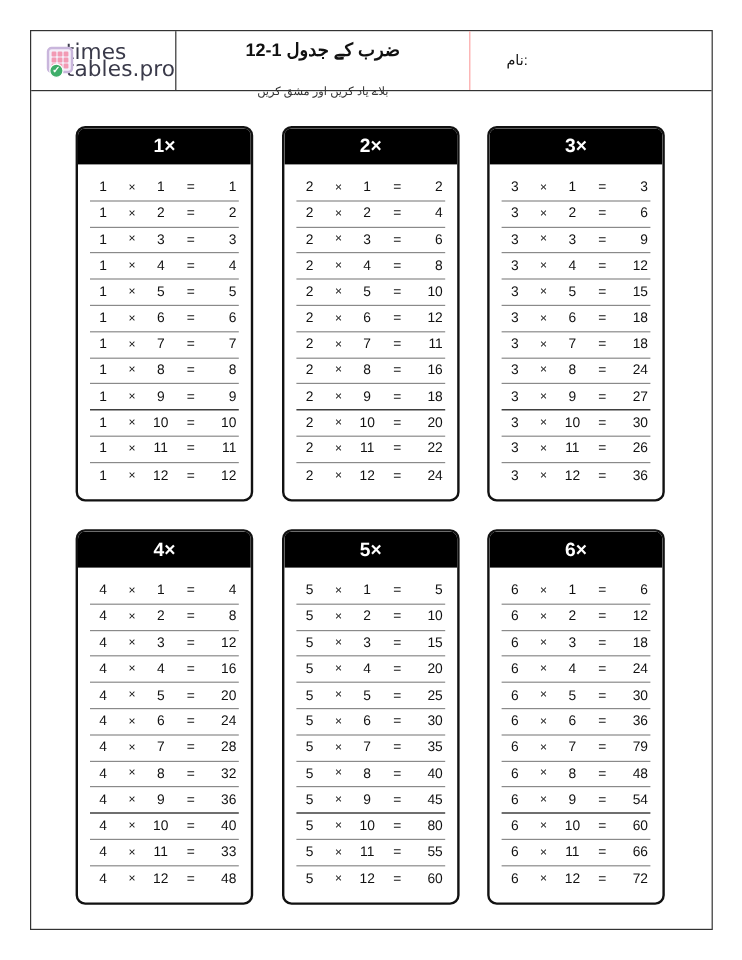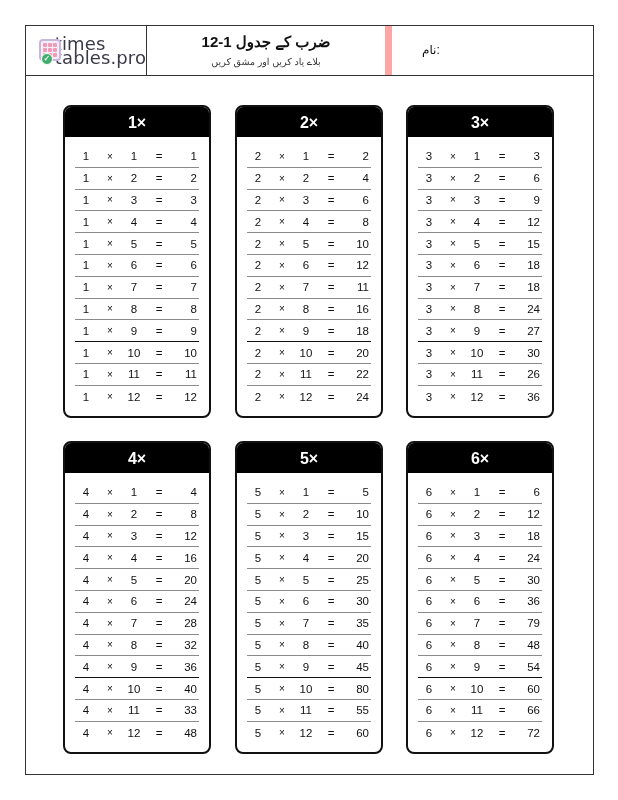--- a/index.html
+++ b/index.html
@@ -9,41 +9,41 @@
   .page-frame {
     position: absolute; left: 25px; top: 25px; width: 569px; height: 750px;
     border: 1px solid #333;
   }
   .header {
     position: absolute; left: 0; top: 0; width: 567px; height: 50px;
     border-bottom: 1px solid #333; display: flex;
   }
   .header-cell { height: 100%; position: relative; }
   .logo-cell { width: 121px; border-right: 1px solid #333; display: flex; align-items: center; padding-left: 13px; }
-  .title-cell { width: 245px; border-right: 7px solid #fca5a5; text-align: center; }
+  .title-cell { width: 245px; border-right: 1px solid #fca5a5; text-align: center; }
   .name-cell { flex: 1; }
 
   .logo-icon { width: 24px; height: 24px; position: relative; margin-right: 4px; }
   .logo-grid {
     position: absolute; left: 0; top: 0; width: 22px; height: 22px;
     border: 2px solid #c9b6dc; border-radius: 4px; background: #f4eef9;
     display: grid; grid-template-columns: repeat(3, 1fr); gap: 1px; padding: 2px;
   }
   .logo-grid span { background: #f29ab4; border-radius: 1px; }
   .logo-check {
     position: absolute; right: -2px; bottom: -2px; width: 12px; height: 12px;
     border-radius: 50%; background: #3fae6a; border: 1.5px solid #fff;
     display: flex; align-items: center; justify-content: center;
     color: #fff; font-size: 8px; line-height: 1; font-weight: bold;
   }
   .logo-text { font-size: 18px; line-height: 14px; color: #3a3a4a; font-weight: bold; letter-spacing: 0.1px; font-family: "DejaVu Sans", sans-serif; }
   .logo-text div { font-weight: normal; }
 
   .title-main { margin-top: 7px; font-size: 15px; font-weight: bold; color: #111; direction: ltr; }
-  .title-sub { margin-top: 5px; font-size: 9.5px; color: #333; direction: ltr; }
+  .title-sub { margin-top: 19px; font-size: 9.5px; color: #333; direction: ltr; }
 
   .name-label { position: absolute; left: 30px; top: 17px; font-size: 12px; color: #111; }
 
   .card {
     position: absolute; width: 148px; height: 313px;
     border: 2px solid #111; border-radius: 8px; overflow: hidden; background: #fff;
   }
   .card-head {
     height: 30px; background: #000; color: #fff; text-align: center;
     font-size: 16px; font-weight: bold; line-height: 31px;

